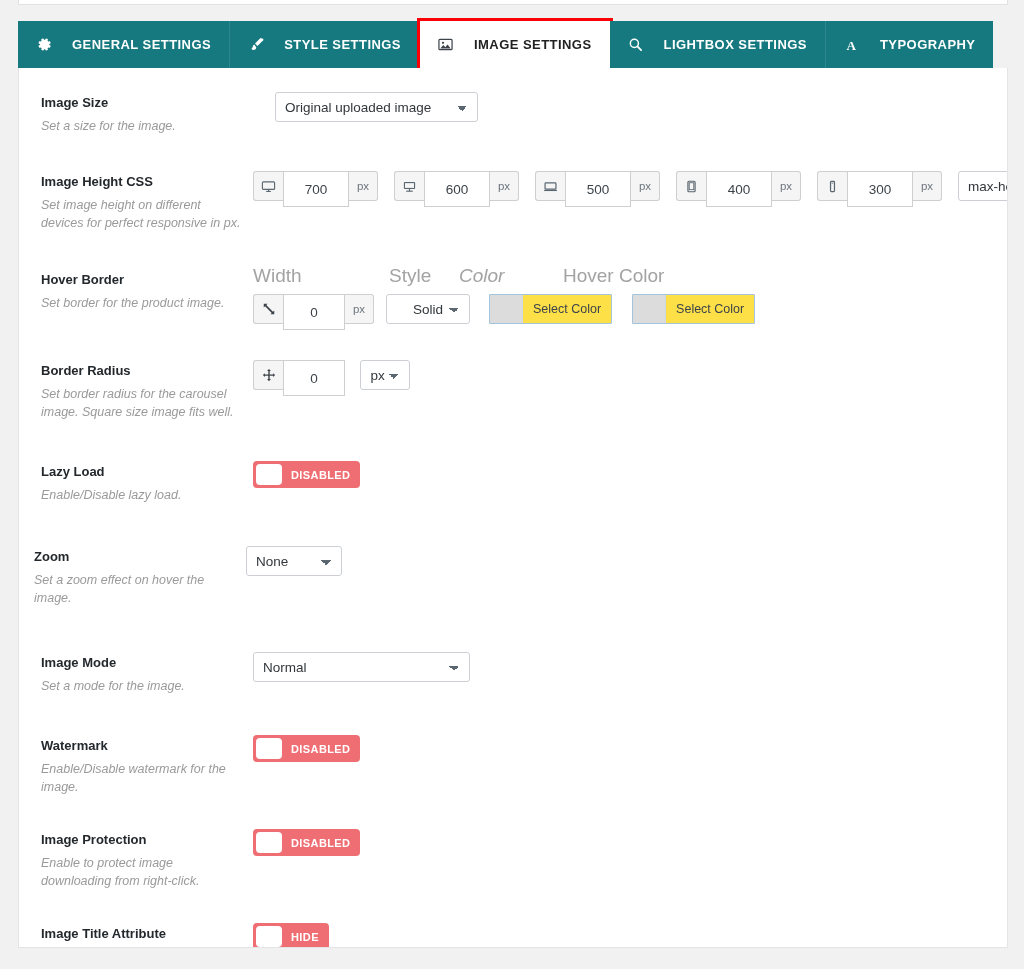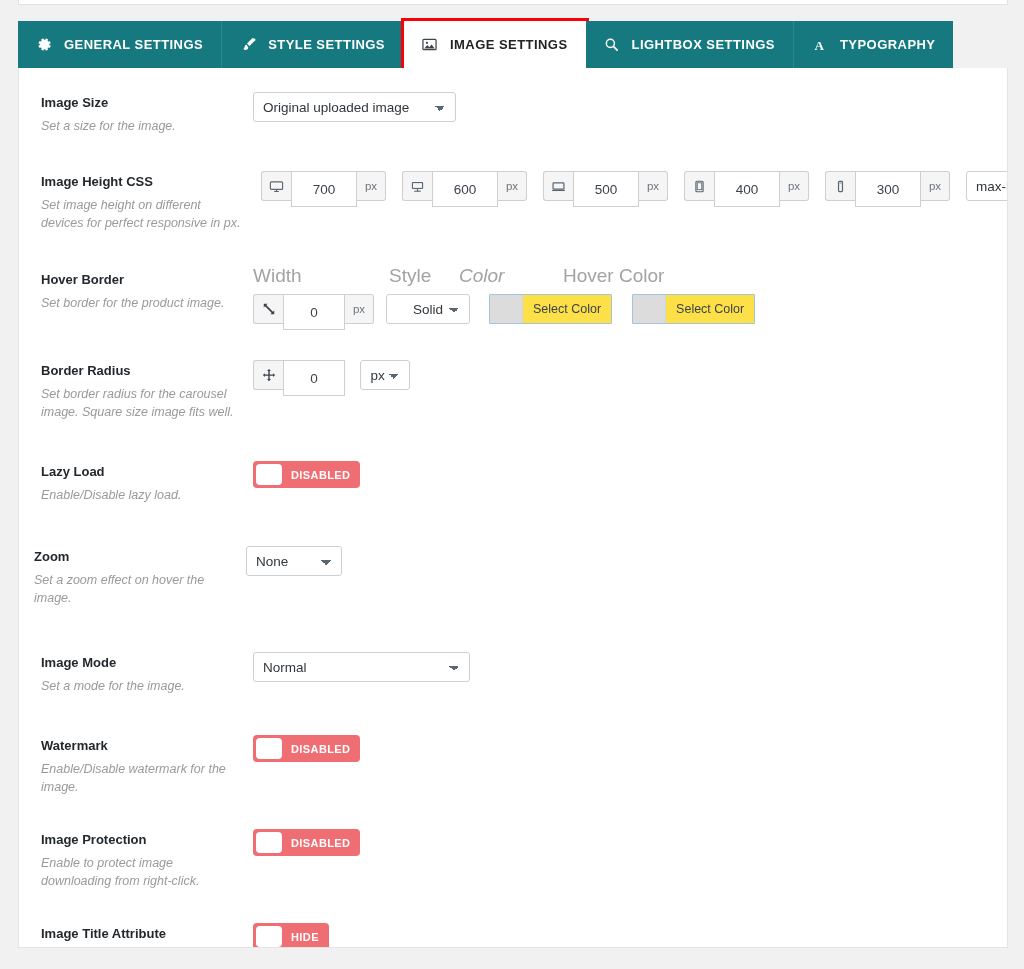--- a/index.html
+++ b/index.html
@@ -22,21 +22,21 @@
 
   
   .tabbar {
     position: absolute; top: 21px; left: 18px;
     display: flex; align-items: stretch;
     height: 47px;
   }
   .tab {
     background: #15797f;
     color: #ffffff;
-    display: flex; align-items: center; gap: 12px;
+    display: flex; align-items: center; gap: 20px;
     padding: 0 18px;
     font-size: 13px; font-weight: bold;
     letter-spacing: .45px;
     white-space: nowrap;
     border-right: 1px solid #2d888d;
     cursor: pointer;
     position: relative;
   }
   .tab:last-child { border-right: none; }
   .tab.active {
@@ -239,33 +239,33 @@
             <text x="8" y="13.5" text-anchor="middle" font-family="Liberation Serif, serif" font-size="14" fill="#ffffff">A</text>
           </svg>
       </span>
       <span>TYPOGRAPHY</span>
     </div>
 
   </div>
 
   <div class="panel">
 
-    <div class="row" style="padding-top:24px;">
+    <div class="row" style="padding-top:24px;gap:22px;">
       <div class="labelcol">
         <div class="row-title">Image Size</div>
         <div class="row-desc">Set a size for the image.</div>
       </div>
       <div class="ctrlcol">
         <select class="std w-imgsize">
           <option>Original uploaded image</option>
         </select>
       </div>
     </div>
 
-    <div class="row" style="padding-top:36px;gap:8px;">
+    <div class="row" style="padding-top:36px;">
       <div class="labelcol">
         <div class="row-title">Image Height CSS</div>
         <div class="row-desc">Set image height on different devices for perfect responsive in px.</div>
       </div>
       <div class="ctrlcol">
         <div class="heights">
 
           <span class="igroup">
             <span class="addon">
               <svg width="15" height="15" viewBox="0 0 16 16">

